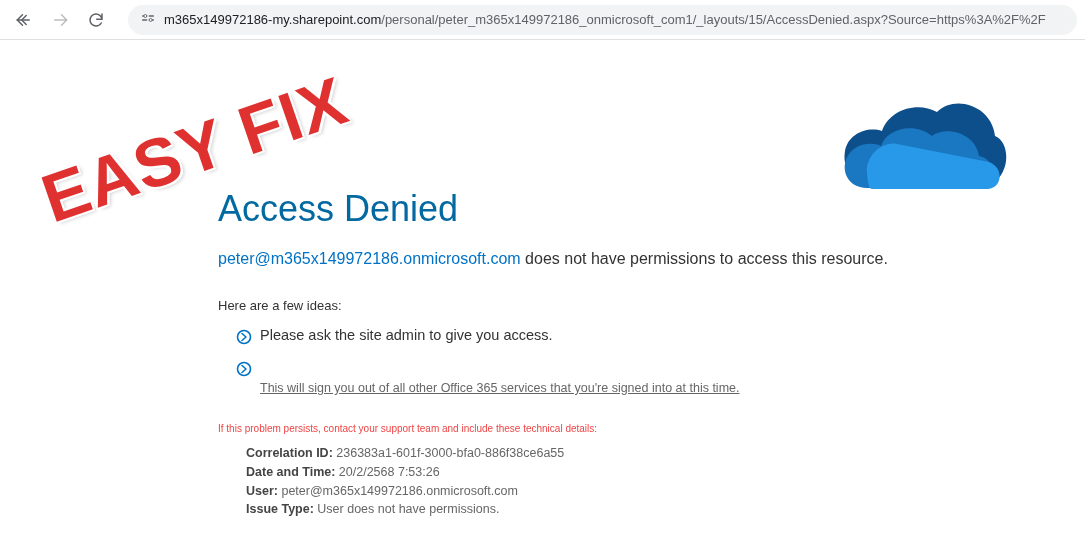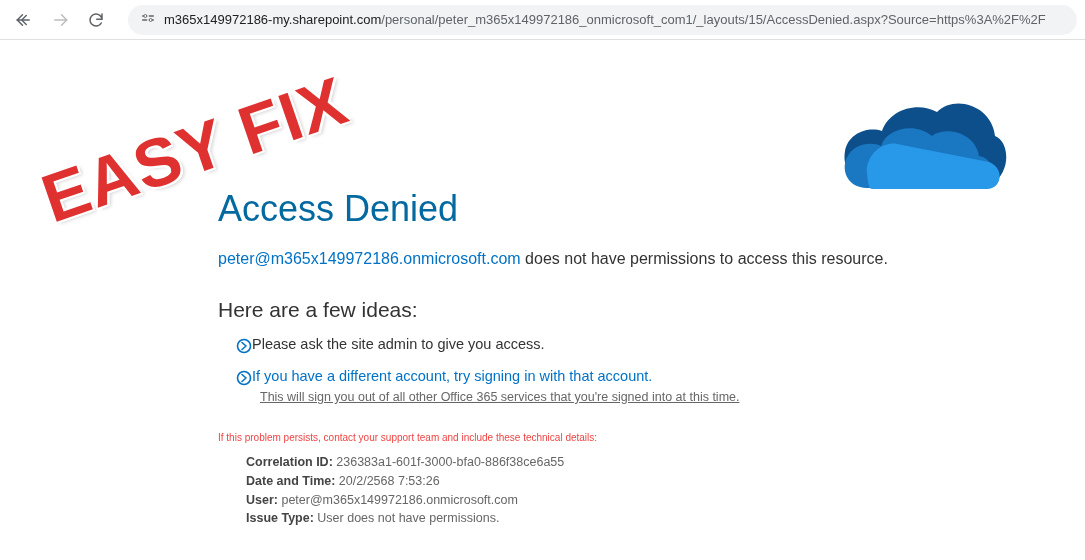--- a/index.html
+++ b/index.html
@@ -86,27 +86,28 @@
       margin-top: 108px;
       margin-bottom: 20px;
     }
     .msg-line {
       font-size: 16px;
       color: #333;
       margin-bottom: 30px;
     }
     .msg-line .email { color: #0072c6; }
     .ideas-head {
-      font-size: 21px;
+      font-size: 13px;
       color: #333;
       margin-bottom: 14px;
     }
     .idea-row {
       display: flex;
       align-items: flex-start;
+      gap: 8px;
       margin-left: 18px;
       margin-bottom: 14px;
     }
     .idea-icon {
       width: 16px;
       height: 16px;
       flex-shrink: 0;
       margin-top: 2px;
     }
     .idea-text { font-size: 14.5px; color: #333; }
@@ -190,21 +191,20 @@
       <path d="M6 4.5 L10 8 L6 11.5" fill="none" stroke="#0072c6" stroke-width="1.6" stroke-linecap="round" stroke-linejoin="round"></path>
     </svg>
     <span class="idea-text">Please ask the site admin to give you access.</span>
   </div>
 
   <div class="idea-row">
     <svg class="idea-icon" viewBox="0 0 16 16">
       <circle cx="8" cy="8" r="6.5" fill="none" stroke="#0072c6" stroke-width="1.6"></circle>
       <path d="M6 4.5 L10 8 L6 11.5" fill="none" stroke="#0072c6" stroke-width="1.6" stroke-linecap="round" stroke-linejoin="round"></path>
     </svg>
-    <span class="idea-link">If you have a different account, try signing in with that account.</span>
   </div>
   <div class="idea-sub">This will sign you out of all other Office 365 services that you're signed into at this time.</div>
 
   <div class="persist">If this problem persists, contact your support team and include these technical details:</div>
 
   <div class="tech">
     <div><b>Correlation ID:</b><span> 236383a1-601f-3000-bfa0-886f38ce6a55</span></div>
     <div><b>Date and Time:</b><span> 20/2/2568 7:53:26</span></div>
     <div><b>User:</b><span> peter@m365x149972186.onmicrosoft.com</span></div>
     <div><b>Issue Type:</b><span> User does not have permissions.</span></div>

